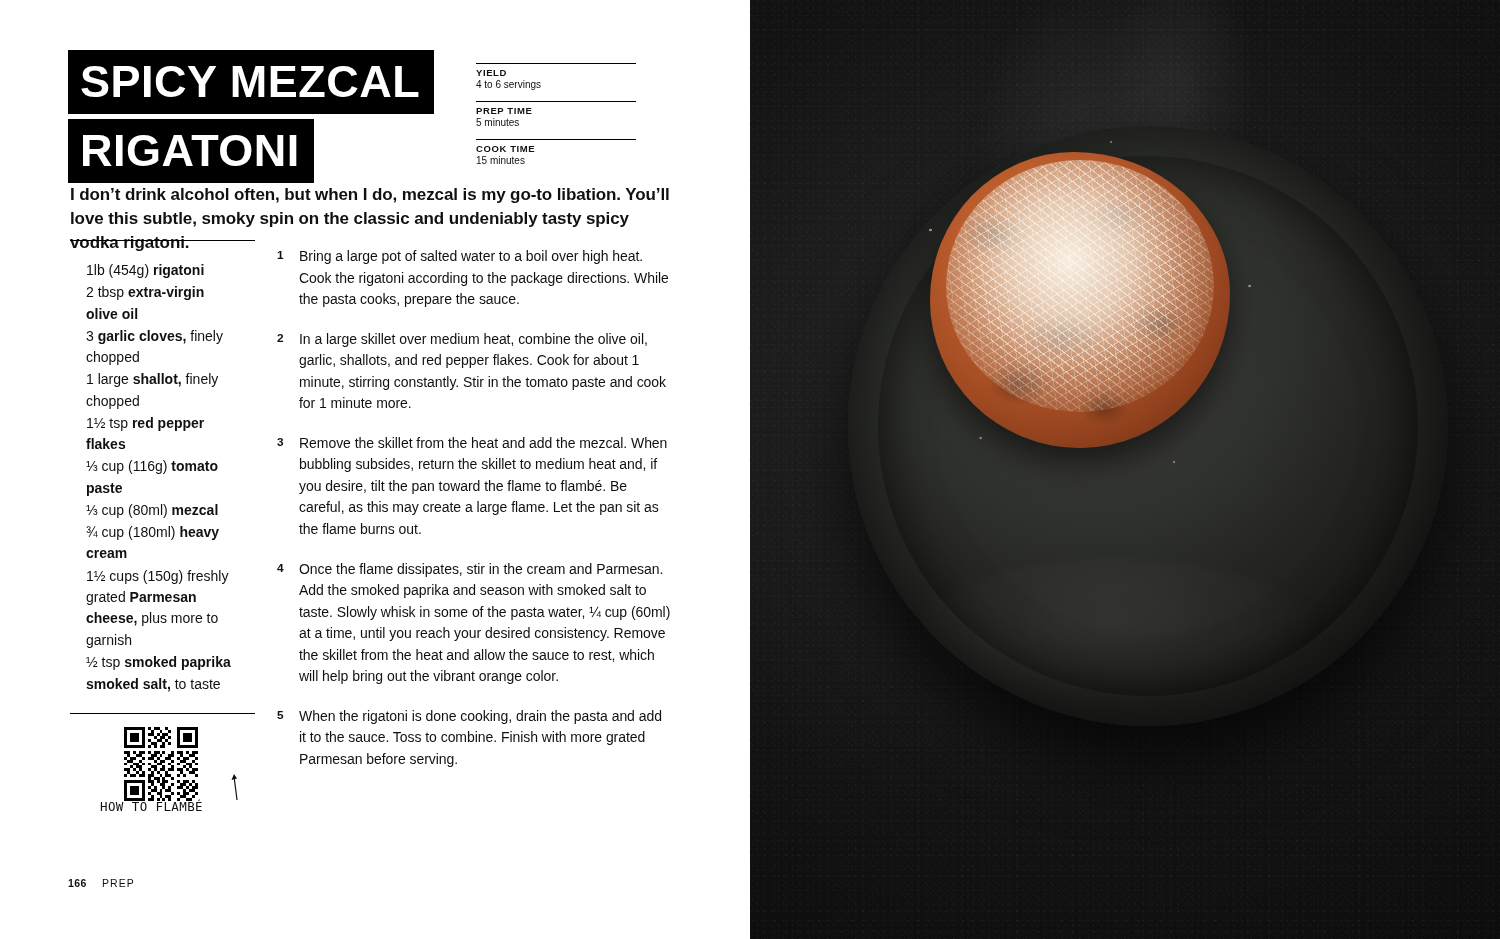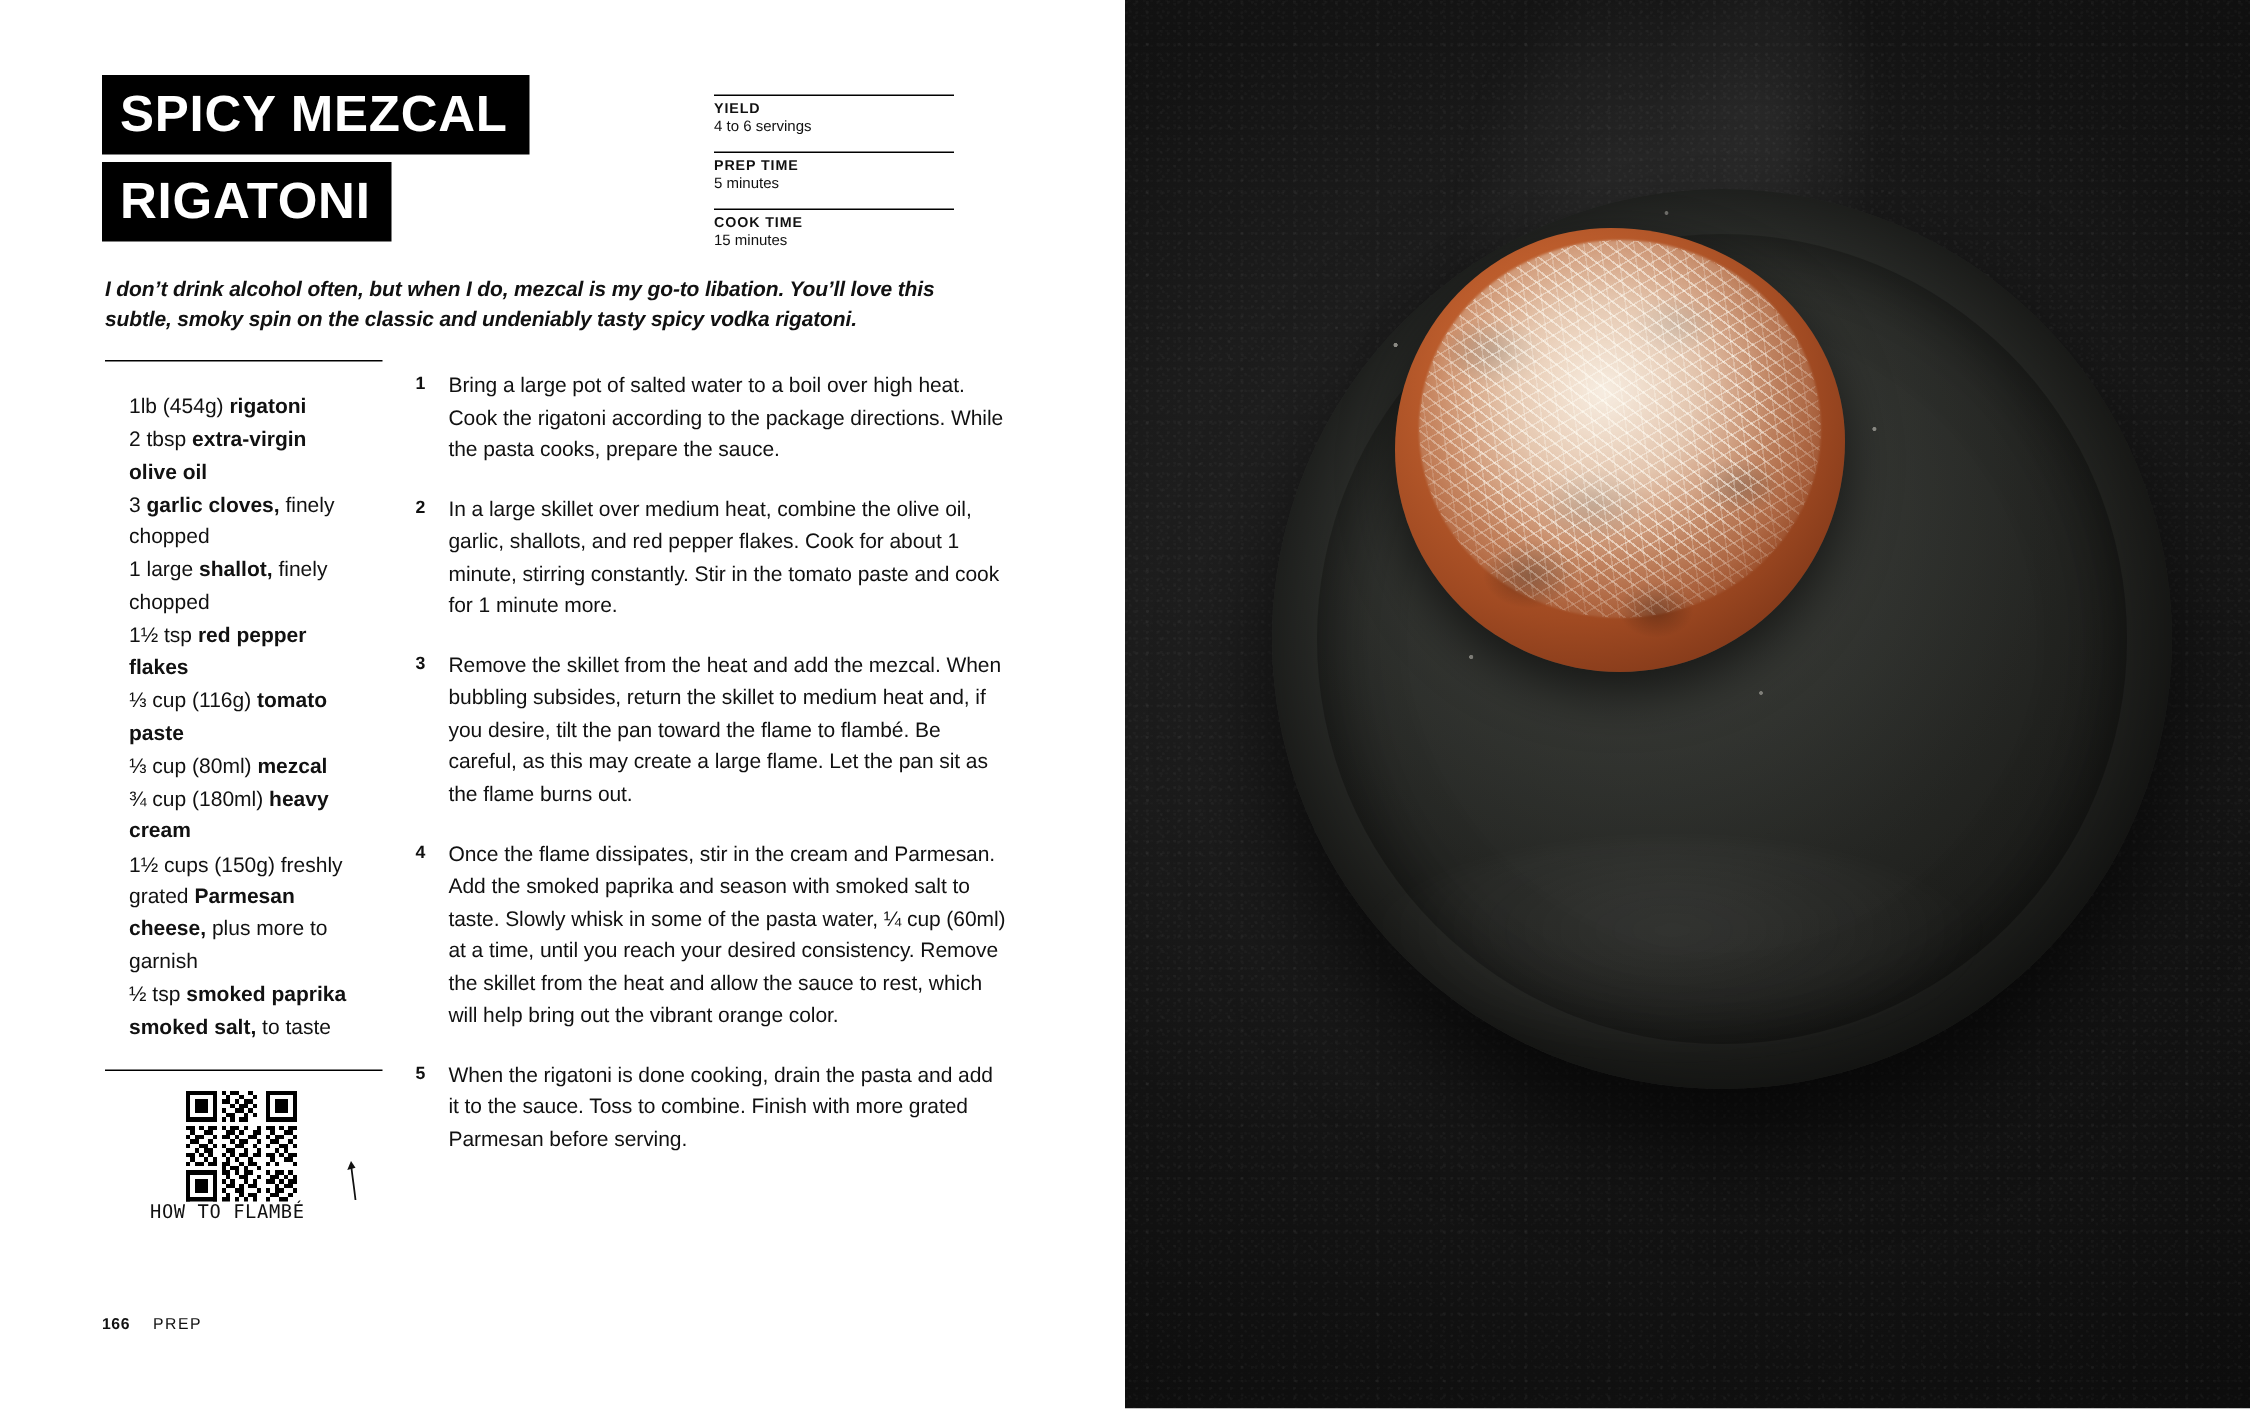--- a/index.html
+++ b/index.html
@@ -26,21 +26,21 @@
 
   .title-block {
     position: absolute;
     left: 68px; top: 50px;
   }
   .title-line {
     display: inline-block;
     background: #000000;
     color: #ffffff;
     font-weight: 800;
-    font-size: 34px;
+    font-size: 45px;
     letter-spacing: 0.5px;
     line-height: 1.0;
     padding: 9px 14px 10px 12px;
     margin-bottom: 5px;
     text-transform: uppercase;
     font-family: "Liberation Sans", sans-serif;
   }
   .title-line.second { margin-top: 0; }
 
   .meta-block {
@@ -62,25 +62,24 @@
     font-size: 10px;
     font-weight: 400;
     display: block;
     margin-top: 1px;
   }
 
   .intro {
     position: absolute;
     left: 70px; top: 183px;
     width: 600px;
-    font-size: 14px;
+    font-size: 17px;
     font-weight: 700;
     line-height: 1.42;
     letter-spacing: -0.1px;
-    font-style: italic;
   }
 
   .ingredients {
     position: absolute;
     left: 70px; top: 240px;
     width: 185px;
   }
   .rule-top { border-top: 1.5px solid #000; margin-bottom: 19px; }
   .rule-bot { border-top: 1.5px solid #000; margin-top: 18px; }
   .ing-list {

